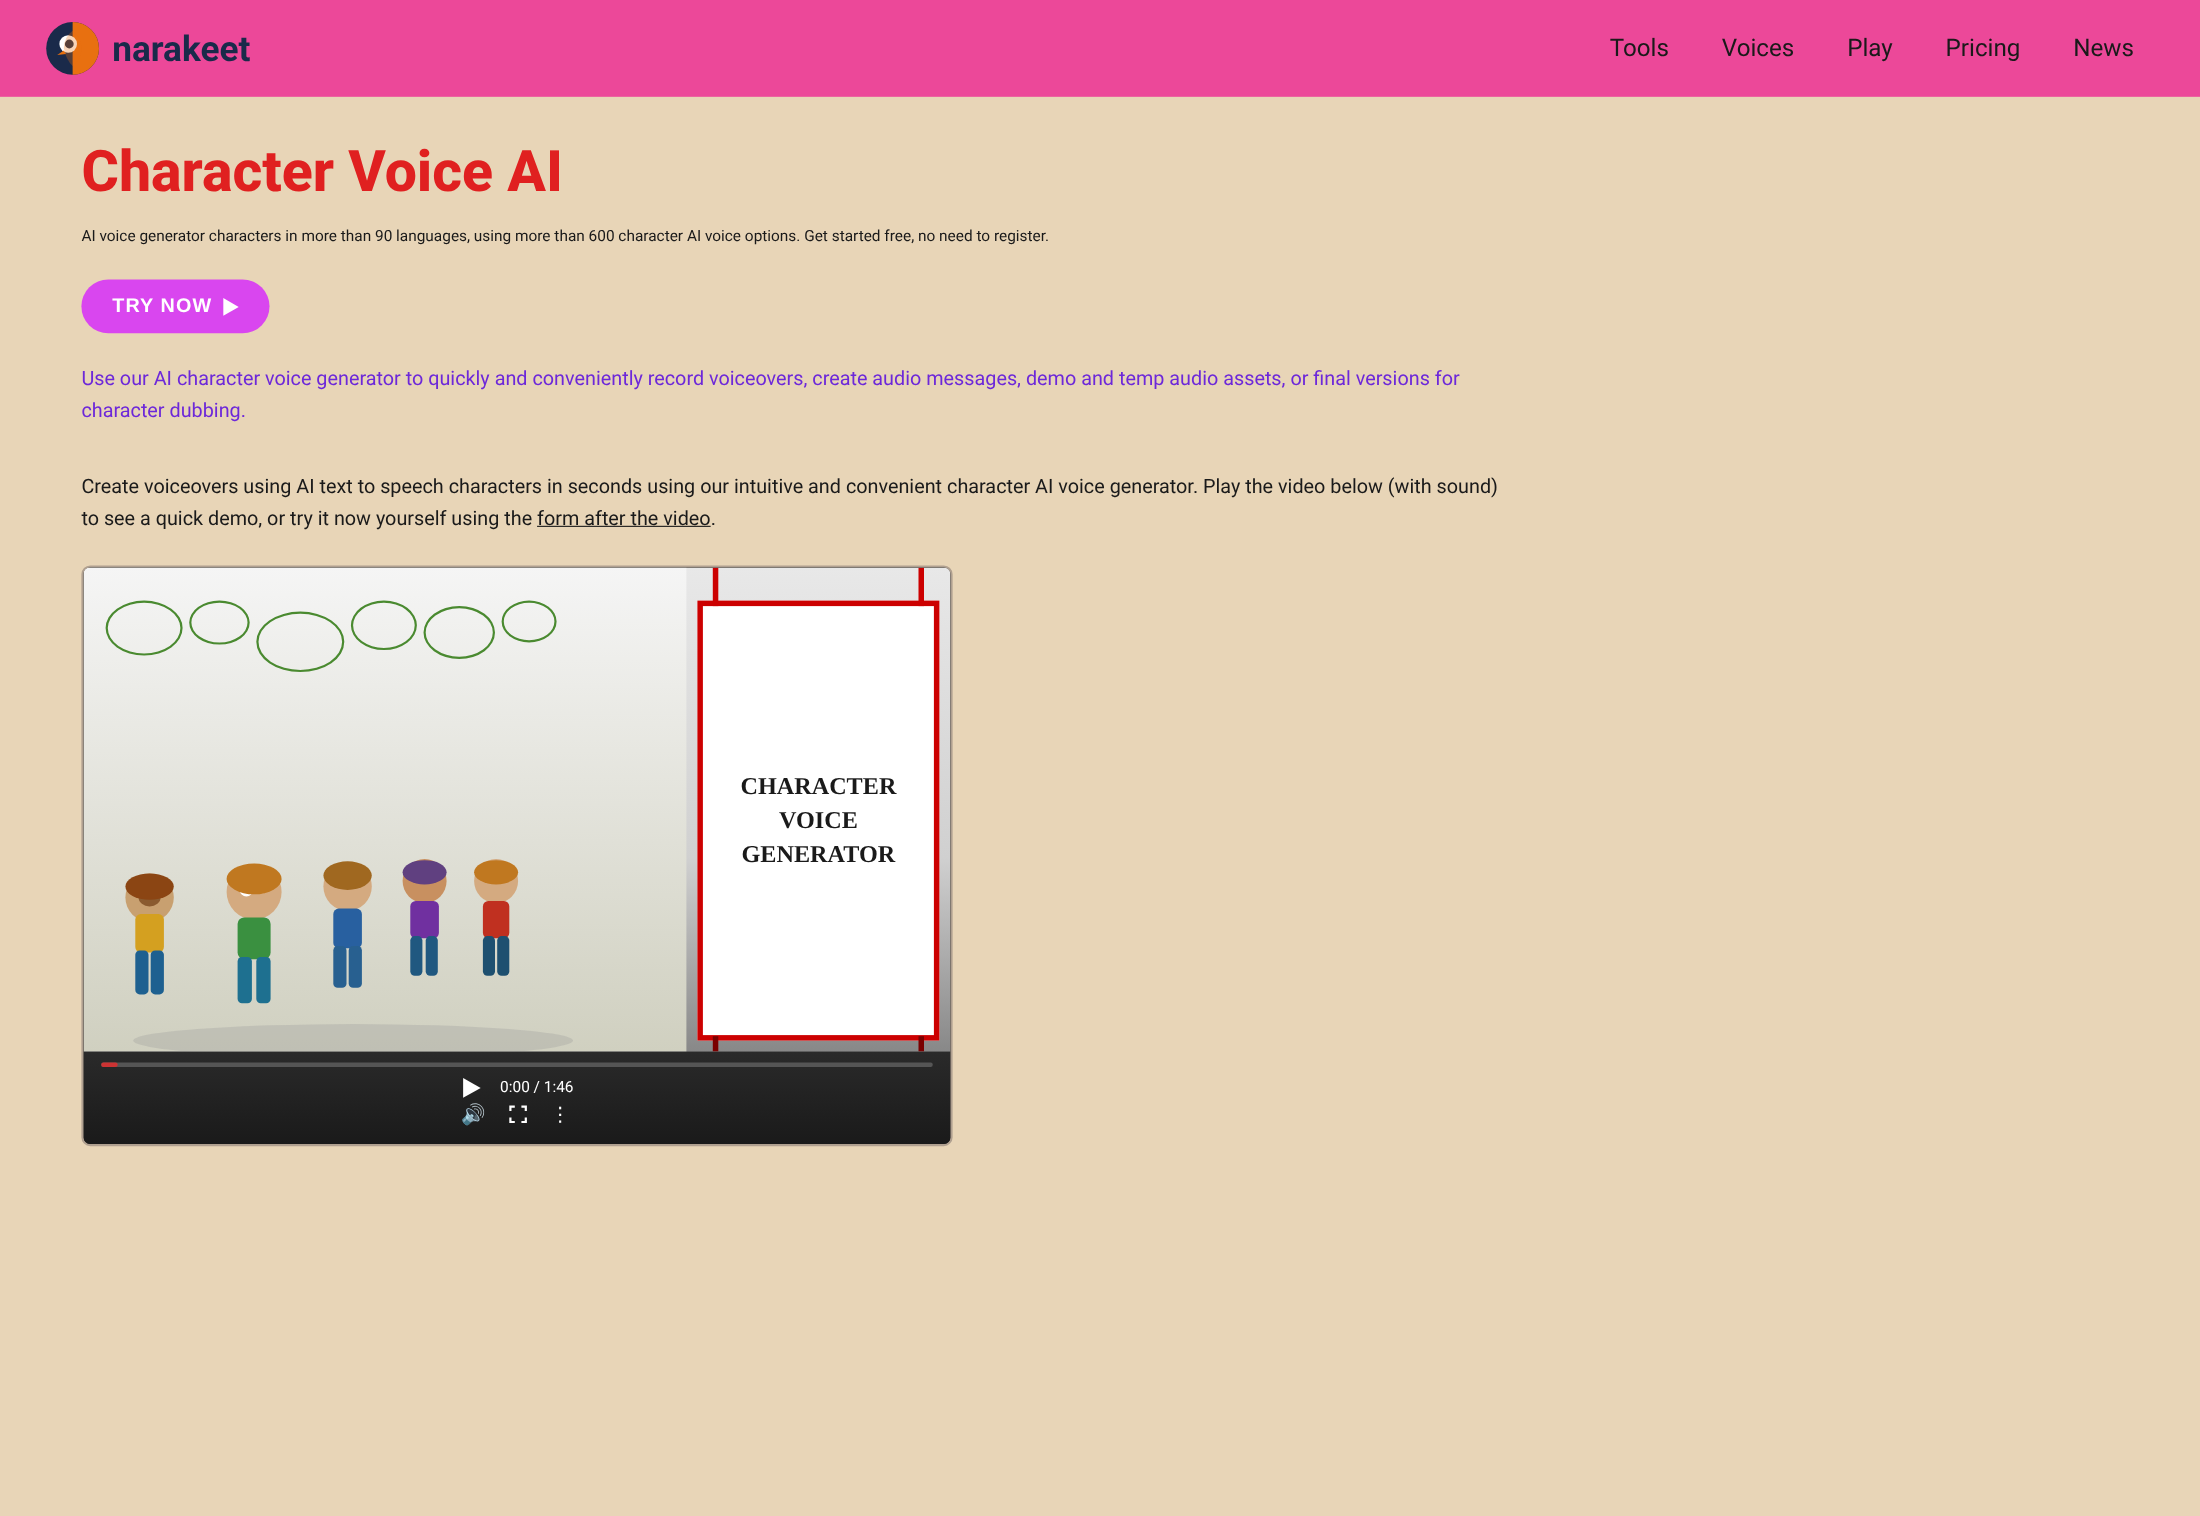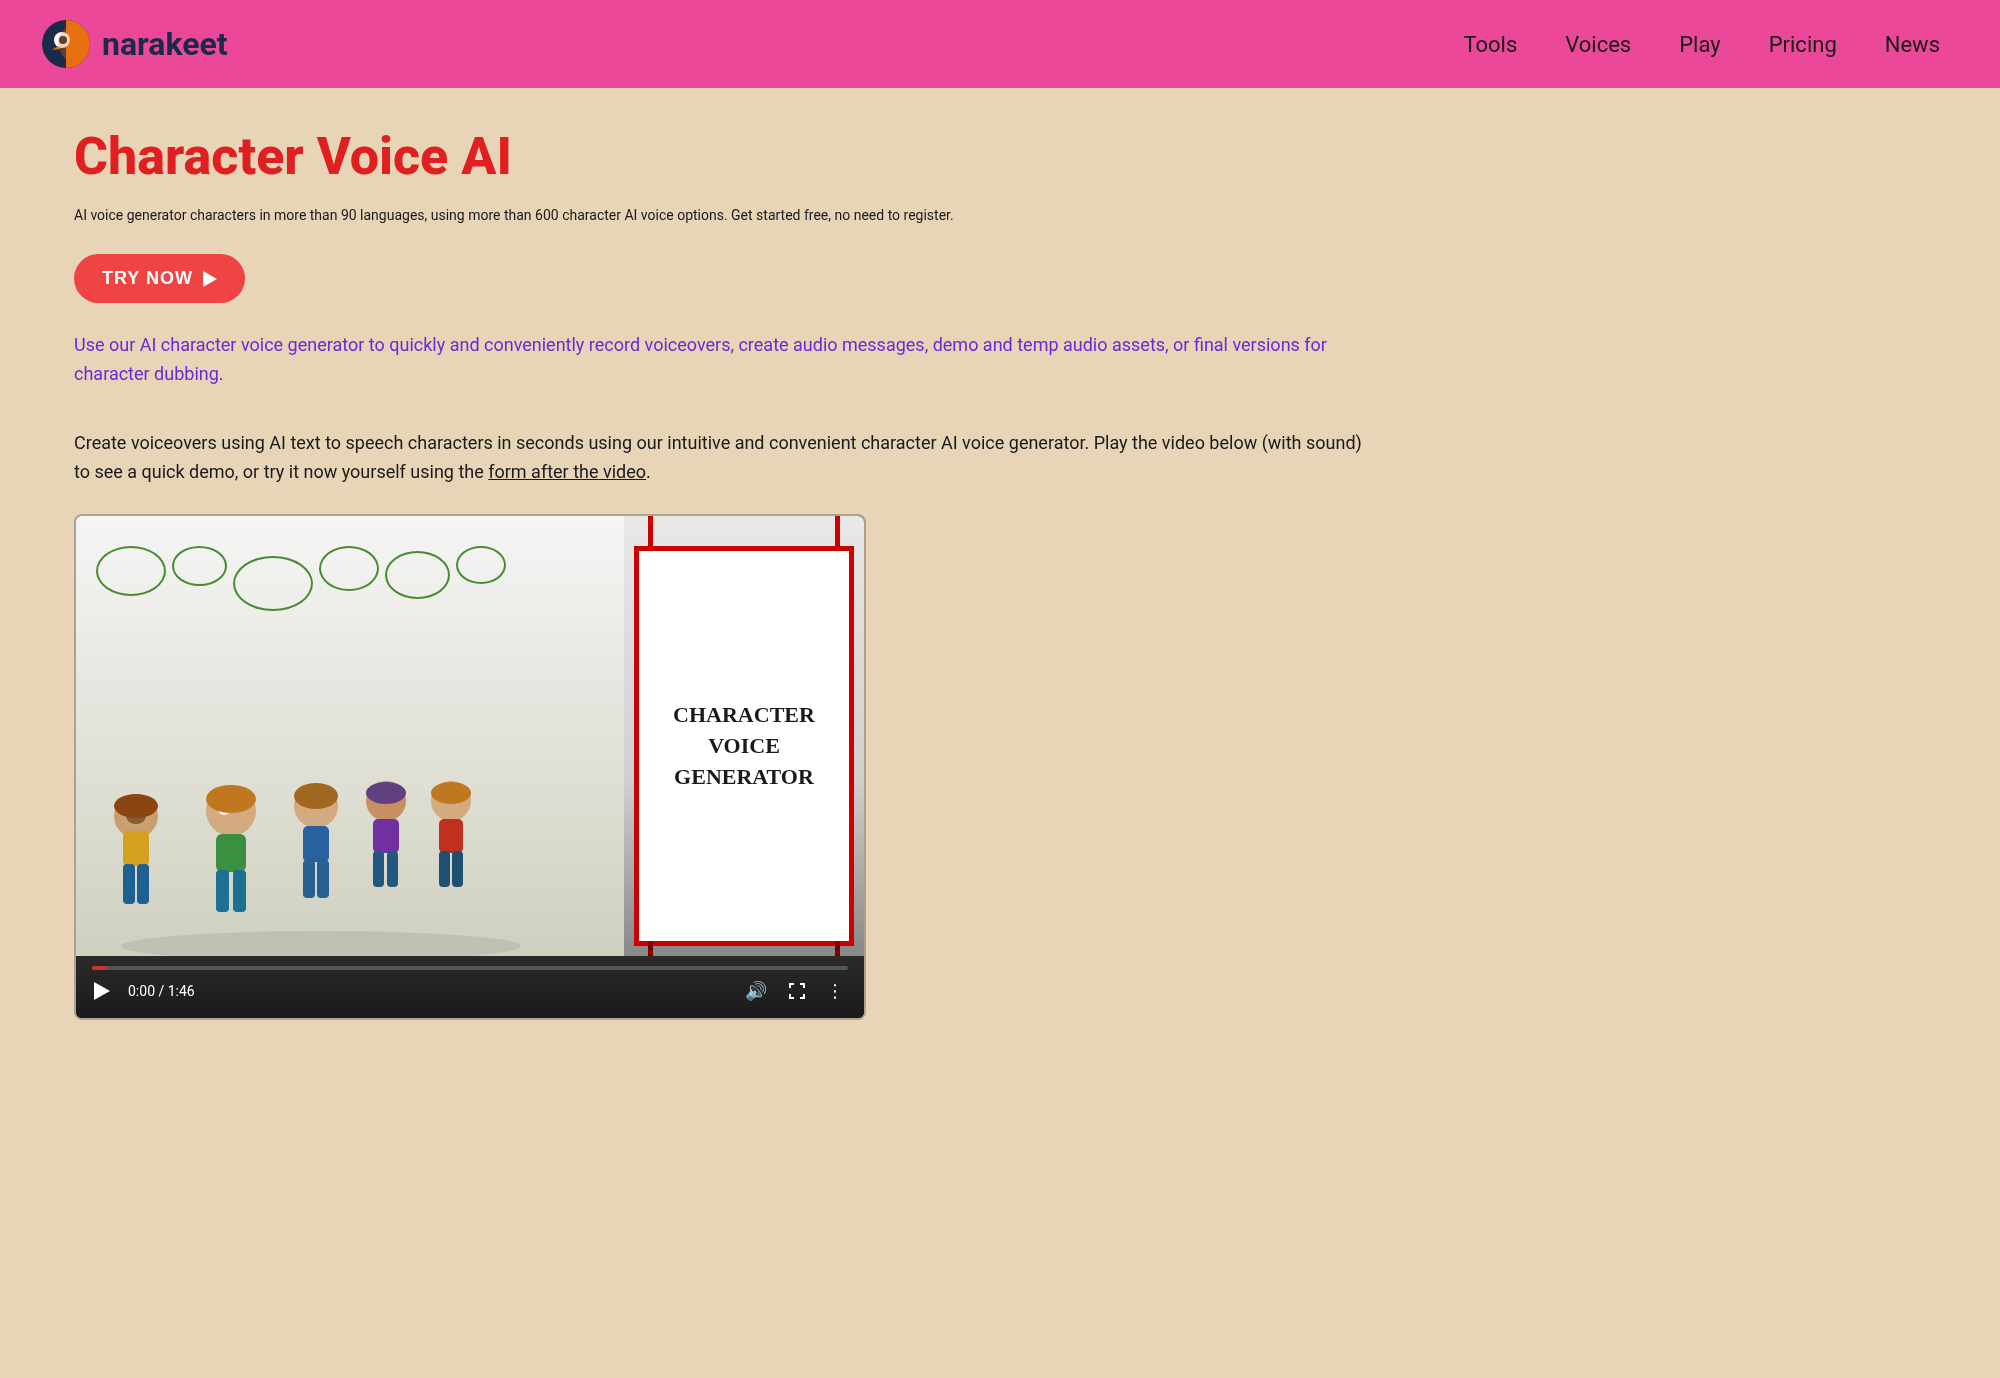--- a/index.html
+++ b/index.html
@@ -76,21 +76,21 @@
       color: #1a1a1a;
       margin-bottom: 28px;
       line-height: 1.5;
       max-width: 1200px;
     }
 
     .try-now-btn {
       display: inline-flex;
       align-items: center;
       gap: 10px;
-      background-color: #ef4444;
+      background-color: #d946ef;
       color: #ffffff;
       font-size: 18px;
       font-weight: 700;
       padding: 14px 28px;
       border-radius: 28px;
       border: none;
       cursor: pointer;
       letter-spacing: 1px;
       text-transform: uppercase;
       margin-bottom: 28px;
@@ -203,20 +203,21 @@
       width: 2%;
       height: 100%;
       background: #cc3333;
       border-radius: 2px;
     }
 
     .controls-row {
       display: flex;
       align-items: center;
       justify-content: space-between;
+      flex-direction: column;
     }
 
     .controls-left {
       display: flex;
       align-items: center;
       gap: 16px;
     }
 
     .controls-right {
       display: flex;

